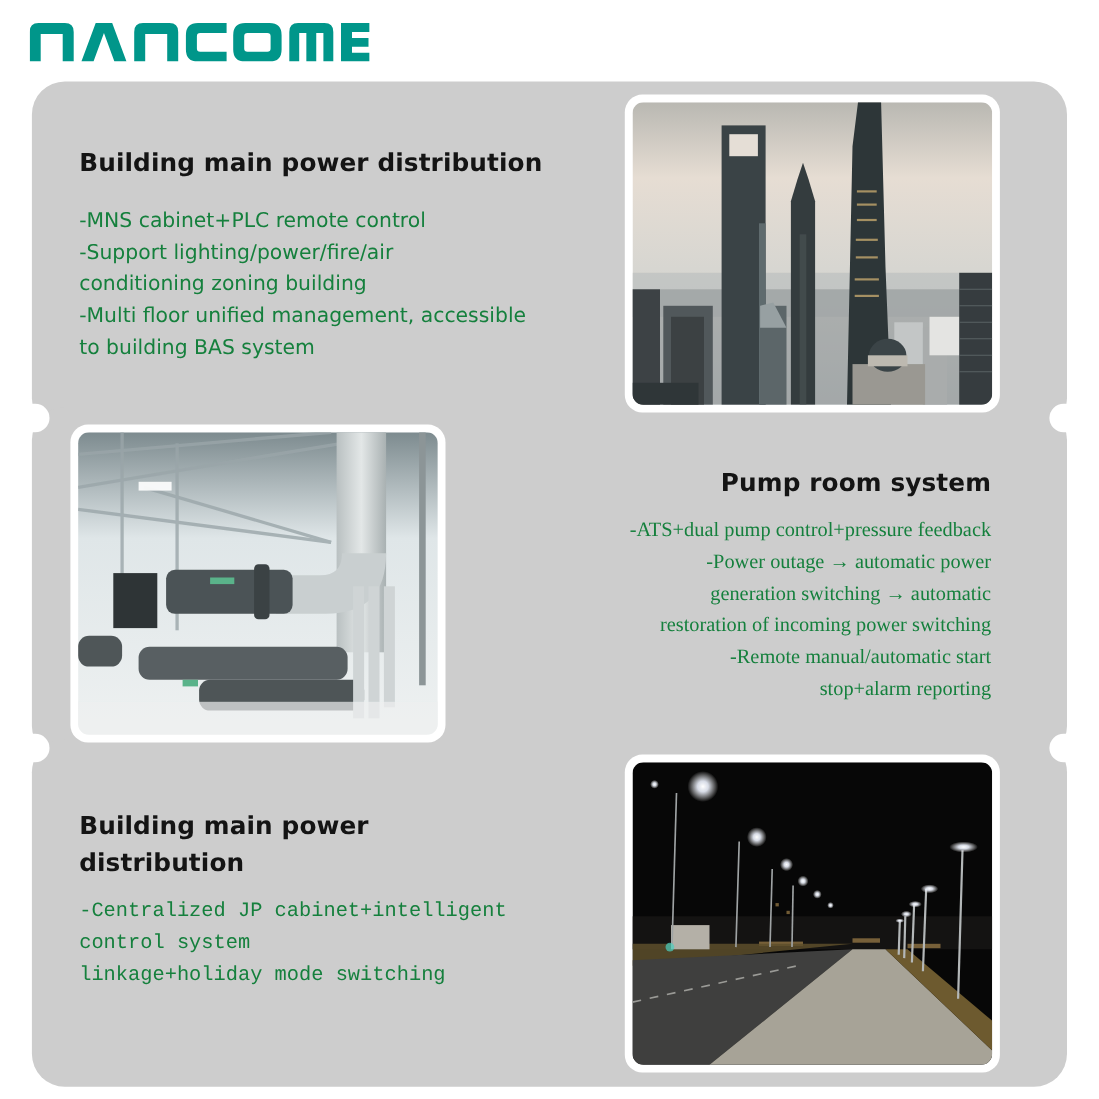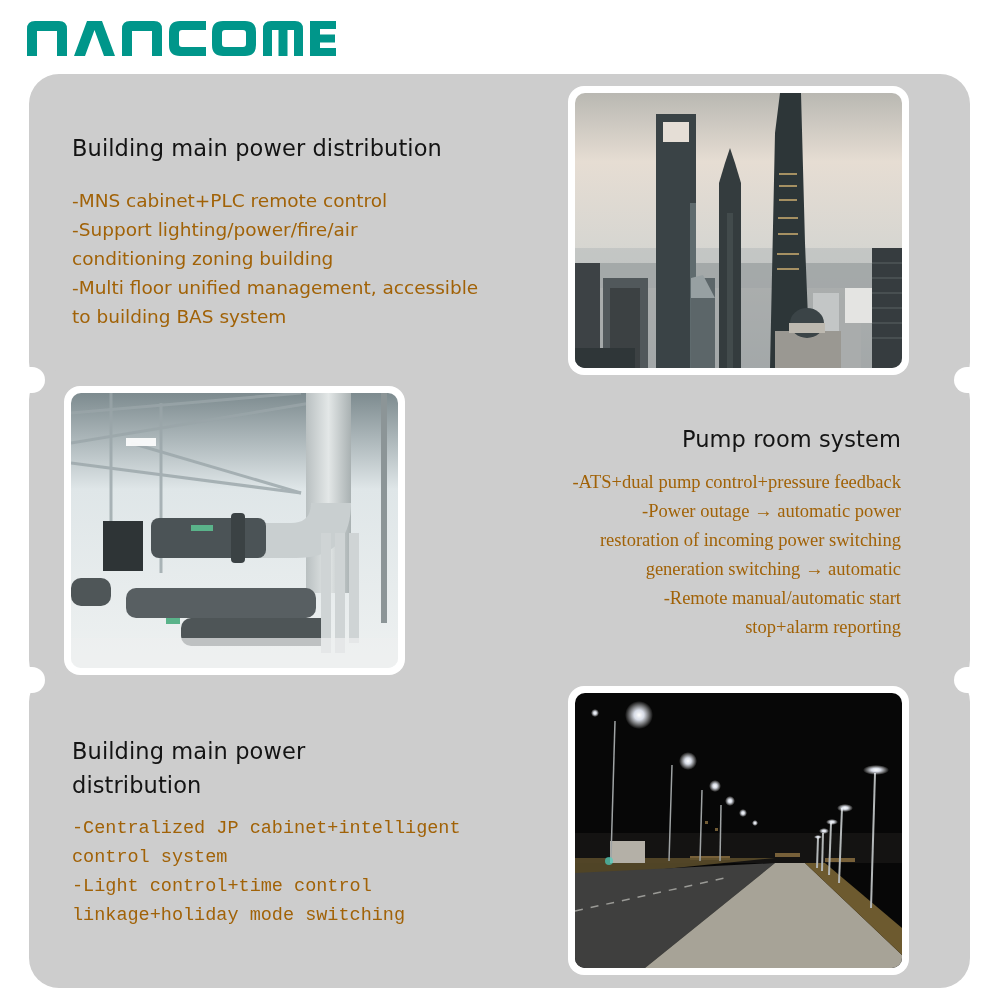--- a/index.html
+++ b/index.html
@@ -15,25 +15,25 @@
   .card-1 { top: 74px; height: 318px; }
   .card-2 { top: 370px; height: 320px; }
   .card-3 { top: 672px; height: 316px; }
 
   
   .notch { position: absolute; width: 16px; height: 26px; background: #fff; z-index: 2; }
   .notch-l { left: 29px; border-radius: 0 14px 14px 0; }
   .notch-r { left: 954px; border-radius: 14px 0 0 14px; }
 
   .title {
-    position: absolute; font-weight: normal; font-size: 22.5px; line-height: 34px;
+    position: absolute; font-weight: bold; font-size: 22.5px; line-height: 34px;
     color: #141414; letter-spacing: 0.1px; z-index: 3;
   }
   .body-text {
-    position: absolute; font-size: 18.5px; line-height: 29px; color: #a16207; z-index: 3;
+    position: absolute; font-size: 18.5px; line-height: 29px; color: #15803d; z-index: 3;
   }
   .body-text div { white-space: nowrap; }
   .right { text-align: right; }
 
   .photo-frame {
     position: absolute; width: 341px; height: 289px; background: #fff;
     border-radius: 16px; padding: 7px; z-index: 3;
   }
   .photo-frame svg { display: block; width: 327px; height: 275px; border-radius: 10px; }
 </style>
@@ -182,34 +182,33 @@
     </g>
     <rect x="310" y="0" width="6" height="230" fill="#8c9597"></rect>
     <rect x="0" y="245" width="327" height="30" fill="#eef0f0" opacity="0.7"></rect>
   </svg>
 </div>
 
 <div class="title right" style="right:98px; top:422px;">Pump room system</div>
 <div class="body-text right" style="right:98px; top:468px;font-family:Liberation Serif, serif;">
   <div>-ATS+dual pump control+pressure feedback</div>
   <div>-Power outage → automatic power</div>
+  <div>generation switching → automatic</div>
   <div>restoration of incoming power switching</div>
-  <div>generation switching → automatic</div>
   <div>-Remote manual/automatic start</div>
   <div>stop+alarm reporting</div>
 </div>
 
 <div class="title" style="left:72px; top:734px;">
   <div>Building main power</div>
   <div>distribution</div>
 </div>
 <div class="body-text" style="left:72px; top:814px;font-family:Liberation Mono, monospace;">
   <div>-Centralized JP cabinet+intelligent</div>
   <div>control system</div>
-  <div>-Light control+time control</div>
   <div>linkage+holiday mode switching</div>
 </div>
 
 <div class="photo-frame" style="left:568px; top:686px;">
   <svg viewBox="0 0 327 275" preserveAspectRatio="none">
     <defs>
       <radialGradient id="glow">
         <stop offset="0" stop-color="#ffffff"></stop>
         <stop offset="0.35" stop-color="#eef3ff" stop-opacity="0.9"></stop>
         <stop offset="1" stop-color="#ffffff" stop-opacity="0"></stop>

